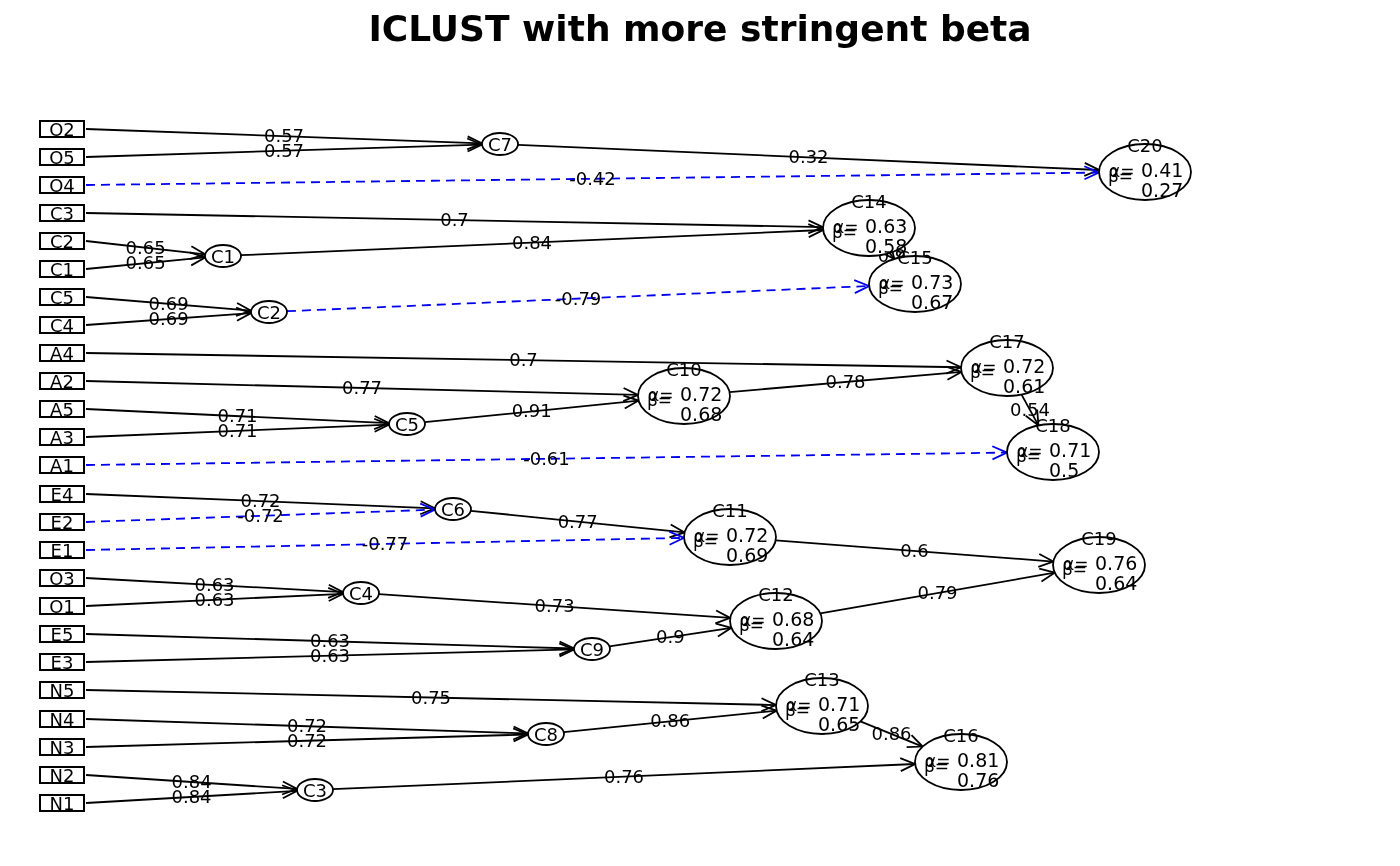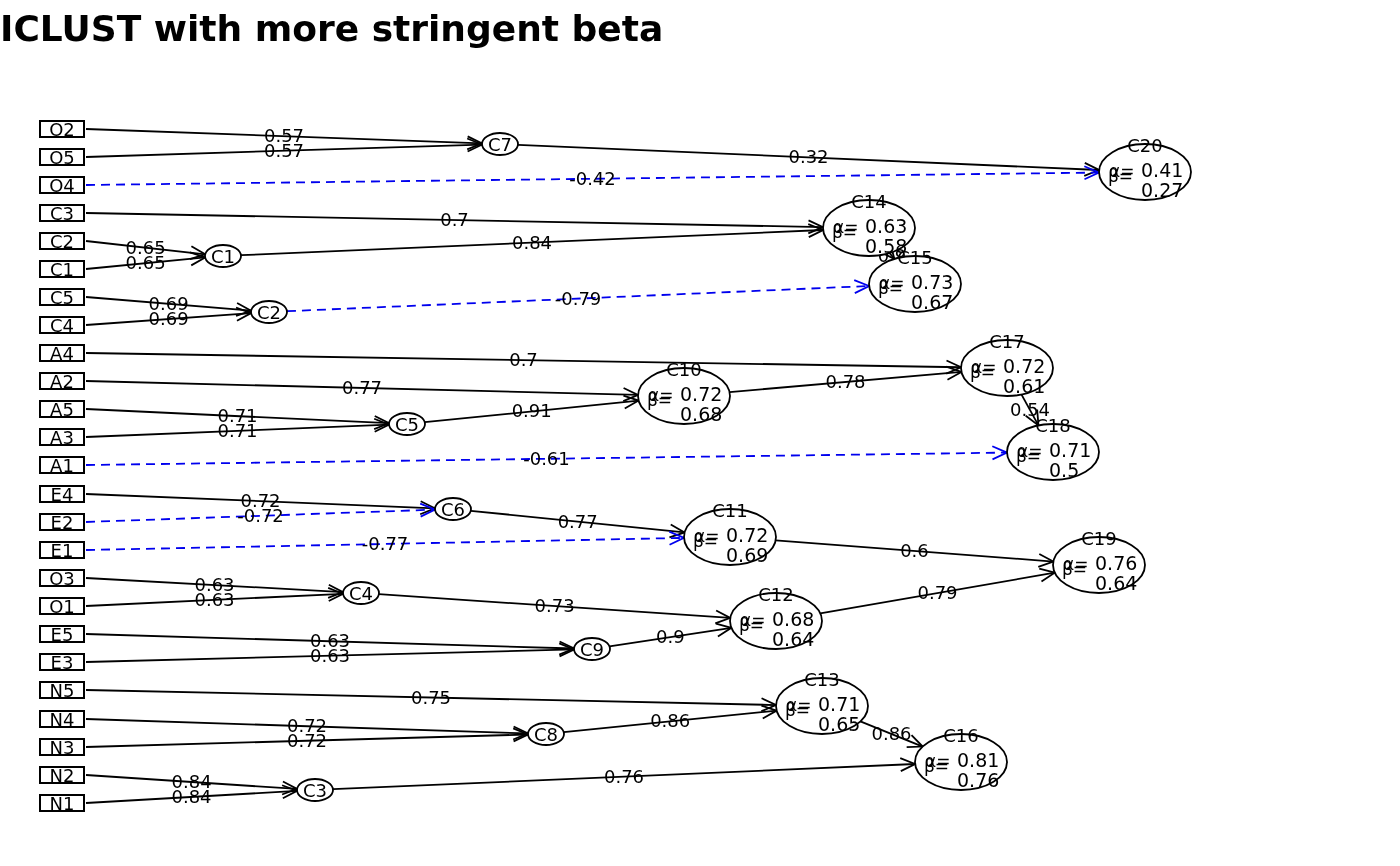--- a/index.html
+++ b/index.html
@@ -1,17 +1,17 @@
 <!DOCTYPE html>
 <html><head>
 <meta charset="utf-8">
 <style>
   html,body{margin:0;padding:0;background:#ffffff;}
   body{width:1400px;height:866px;overflow:hidden;position:relative;font-family:"DejaVu Sans",sans-serif;}
-  #title{position:absolute;left:0;top:8px;width:1400px;font-family:"DejaVu Sans",sans-serif;font-weight:bold;font-size:36px;color:#000;}
+  #title{position:absolute;left:0;top:8px;width:1400px;text-align:center;font-family:"DejaVu Sans",sans-serif;font-weight:bold;font-size:36px;color:#000;}
   svg{position:absolute;left:0;top:0;}
   svg text{font-family:"DejaVu Sans",sans-serif;fill:#000;}
 </style>
 </head>
 <body>
 
 <div id="title">ICLUST with more stringent beta</div>
 
 <svg id="diagram" width="1400" height="866" viewBox="0 0 1400 866">
   <g id="edges-layer">

